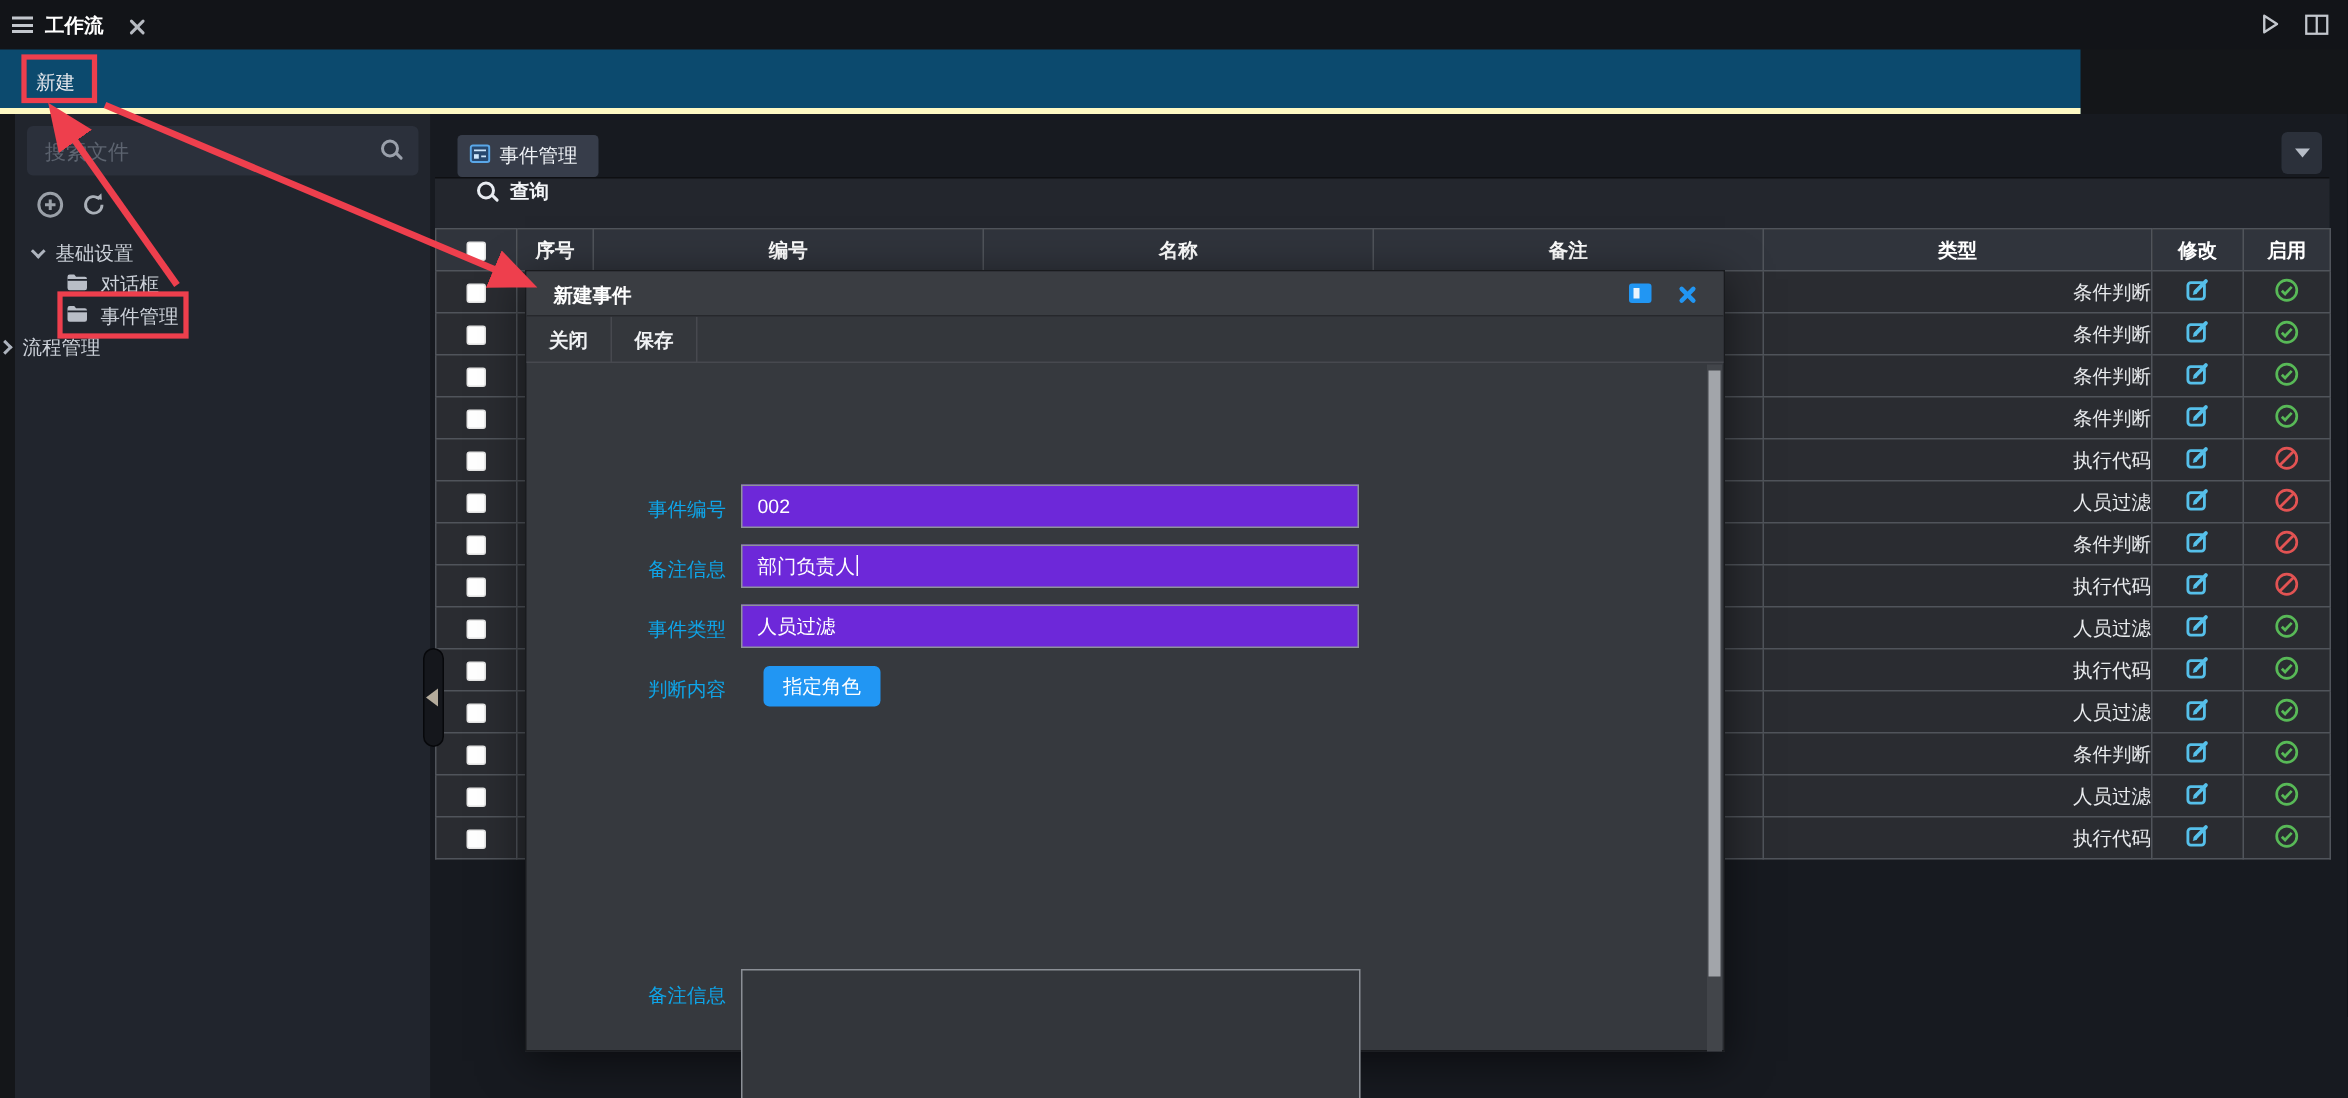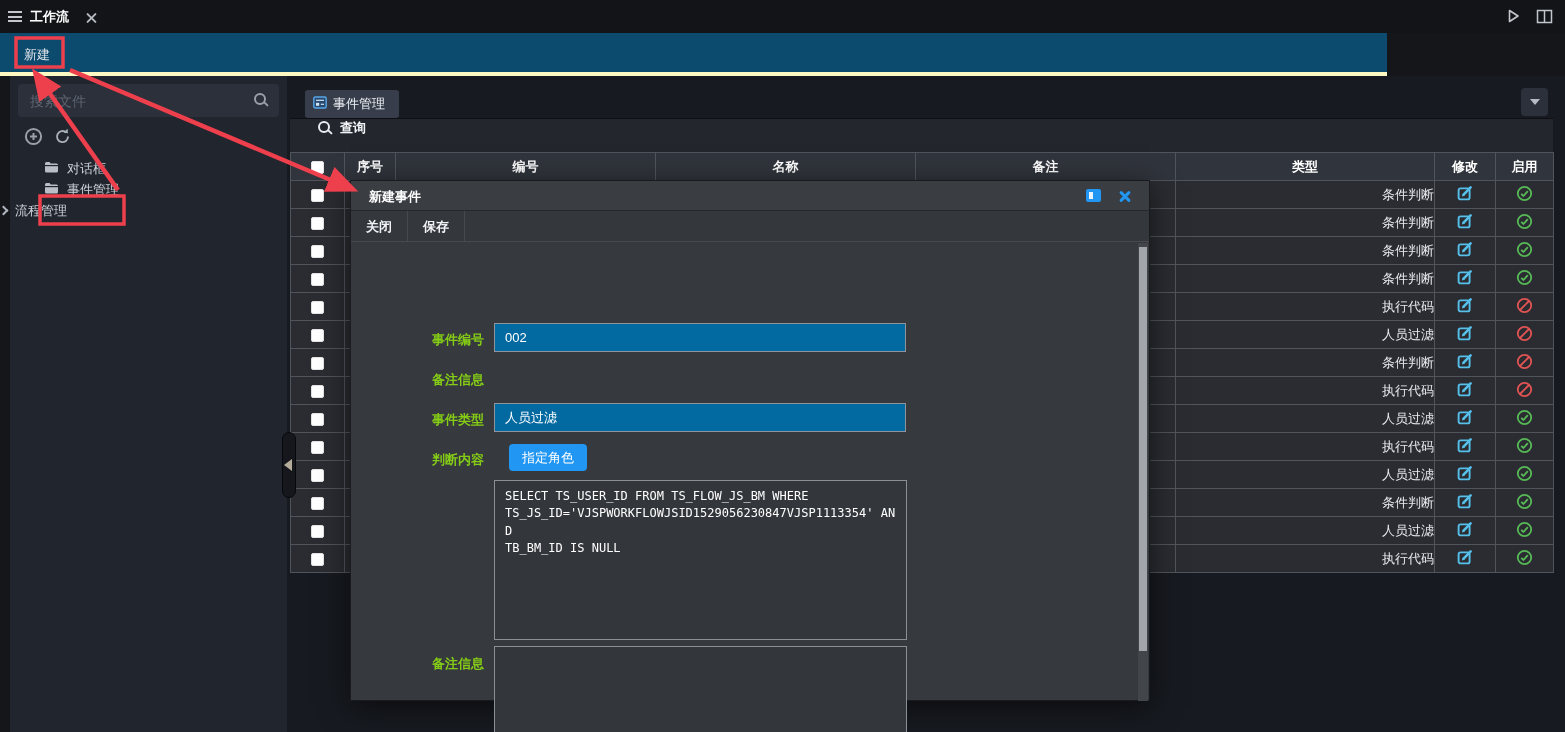--- a/index.html
+++ b/index.html
@@ -62,22 +62,22 @@
   .m-head{position:relative;height:30px;background:#3a3d42;border-bottom:1px solid #26282c}
   .m-title{position:absolute;left:18px;top:7px;font-weight:bold;color:#fff}
   .m-max{position:absolute;right:48px;top:8px;width:15px;height:13px;background:#2196f3;border-radius:2px;cursor:pointer}
   .m-max::after{content:"";position:absolute;left:3px;top:3px;width:4px;height:7px;background:#eaf4fd}
   .m-close{position:absolute;right:18px;top:9px;width:12px;height:12px;cursor:pointer}
   .m-close::before,.m-close::after{content:"";position:absolute;left:-1px;top:4.5px;width:14px;height:3px;background:#2196f3;border-radius:1.5px}
   .m-close::before{transform:rotate(45deg)}.m-close::after{transform:rotate(-45deg)}
   .m-tools{height:31px;background:#34373c;border-bottom:1px solid #47494f;display:flex}
   .m-toolbtn{height:31px;line-height:31px;padding:0 15px;border-right:1px solid #47494f;font-weight:bold;color:#f0f2f4;cursor:pointer}
   .m-body{position:relative;height:459px}
-  .flabel{position:absolute;width:100px;text-align:right;font-weight:700;color:#84cc16}
-  .finput{position:absolute;left:143px;width:412px;height:29px;background:#0369a1;border:1px solid #8f939a;color:#fff;line-height:27px;padding:0 10px;font-size:13px}
+  .flabel{position:absolute;width:100px;text-align:right;font-weight:400;color:#0ea5e9}
+  .finput{position:absolute;left:143px;width:412px;height:29px;background:#6d28d9;border:1px solid #8f939a;color:#fff;line-height:27px;padding:0 10px;font-size:13px}
   .caret::after{content:"";display:inline-block;width:1px;height:14px;background:#fff;margin-left:1px;vertical-align:-2px}
   .rolebtn{position:absolute;left:158px;top:202px;height:27px;padding:0 13px;background:#2196f3;border:none;border-radius:4px;color:#fff;font-size:13px;font-family:inherit;cursor:pointer}
   .fta{position:absolute;left:143px;width:413px;background:#33363b;border:1px solid #8b8f96;color:#fff;font-family:"DejaVu Sans Mono","Liberation Mono",monospace;font-size:12px;line-height:1.45;padding:7px 10px;white-space:pre-wrap;word-break:break-all}
   .m-scroll{position:absolute;right:1px;top:62px;width:10px;height:458px;background:#42454a}
   .m-thumb{position:absolute;left:1px;top:4px;width:8px;height:404px;background:#a2a5aa;cursor:pointer}
 
   
   .anno{position:absolute;left:0;top:0;z-index:100;pointer-events:none}
 </style>
 </head>
@@ -124,20 +124,24 @@
         </svg>
     </span>
     <span>
       <svg width="19" height="19" viewBox="0 0 19 19">
           <path d="M15 9.5 a5.5 5.5 0 1 1 -1.7 -3.9" fill="none" stroke="#aab0b8" stroke-width="1.9"></path>
           <path d="M14.6 1.8 L14.9 6.2 L10.6 5.5 Z" fill="#aab0b8"></path>
         </svg>
     </span>
   </div>
   <div class="treelist">
+      <div class="tree-item" style="padding-left:22px">
+        <span class="chev down"></span>
+        <span style="margin-left:8px">基础设置</span>
+      </div>
       <div class="tree-item" style="padding-left:44px">
         <span><svg width="15" height="12" viewBox="0 0 15 12">
             <path d="M1 2.5 q0 -1.5 1.5 -1.5 h3 l1.2 1.5 h5.8 q1.5 0 1.5 1.5 v6 q0 1.5 -1.5 1.5 h-10 q-1.5 0 -1.5 -1.5 z" fill="#b9bec7"></path>
             <rect x="1" y="4" width="13" height="1.2" fill="#21252d"></rect>
           </svg></span>
         <span style="margin-left:8px">对话框</span>
       </div>
       <div class="tree-item" style="padding-left:44px">
         <span><svg width="15" height="12" viewBox="0 0 15 12">
             <path d="M1 2.5 q0 -1.5 1.5 -1.5 h3 l1.2 1.5 h5.8 q1.5 0 1.5 1.5 v6 q0 1.5 -1.5 1.5 h-10 q-1.5 0 -1.5 -1.5 z" fill="#b9bec7"></path>
@@ -440,30 +444,28 @@
     </div>
     <div class="m-tools">
       <span class="m-toolbtn">关闭</span>
       <span class="m-toolbtn">保存</span>
     </div>
     <div class="m-body">
       <span class="flabel" style="left:33px;top:89px">事件编号</span>
       <div class="finput" style="top:81px">002</div>
 
       <span class="flabel" style="left:33px;top:129px">备注信息</span>
+      <div class="finput caret" style="top:121px">部门负责人</div>
 
       <span class="flabel" style="left:33px;top:169px">事件类型</span>
       <div class="finput" style="top:161px">人员过滤</div>
 
       <span class="flabel" style="left:33px;top:209px">判断内容</span>
       <button class="rolebtn">指定角色</button>
 
-      <div class="fta" style="top:238px;height:160px">SELECT TS_USER_ID FROM TS_FLOW_JS_BM WHERE
-TS_JS_ID='VJSPWORKFLOWJSID1529056230847VJSP1113354' AND
-TB_BM_ID IS NULL</div>
 
       <span class="flabel" style="left:33px;top:413px">备注信息</span>
       <div class="fta" style="top:404px;height:116px"></div>
     </div>
     <div class="m-scroll">
         <div class="m-thumb"></div>
       </div>
   </div>
 
   <svg class="anno" width="1565" height="732">

